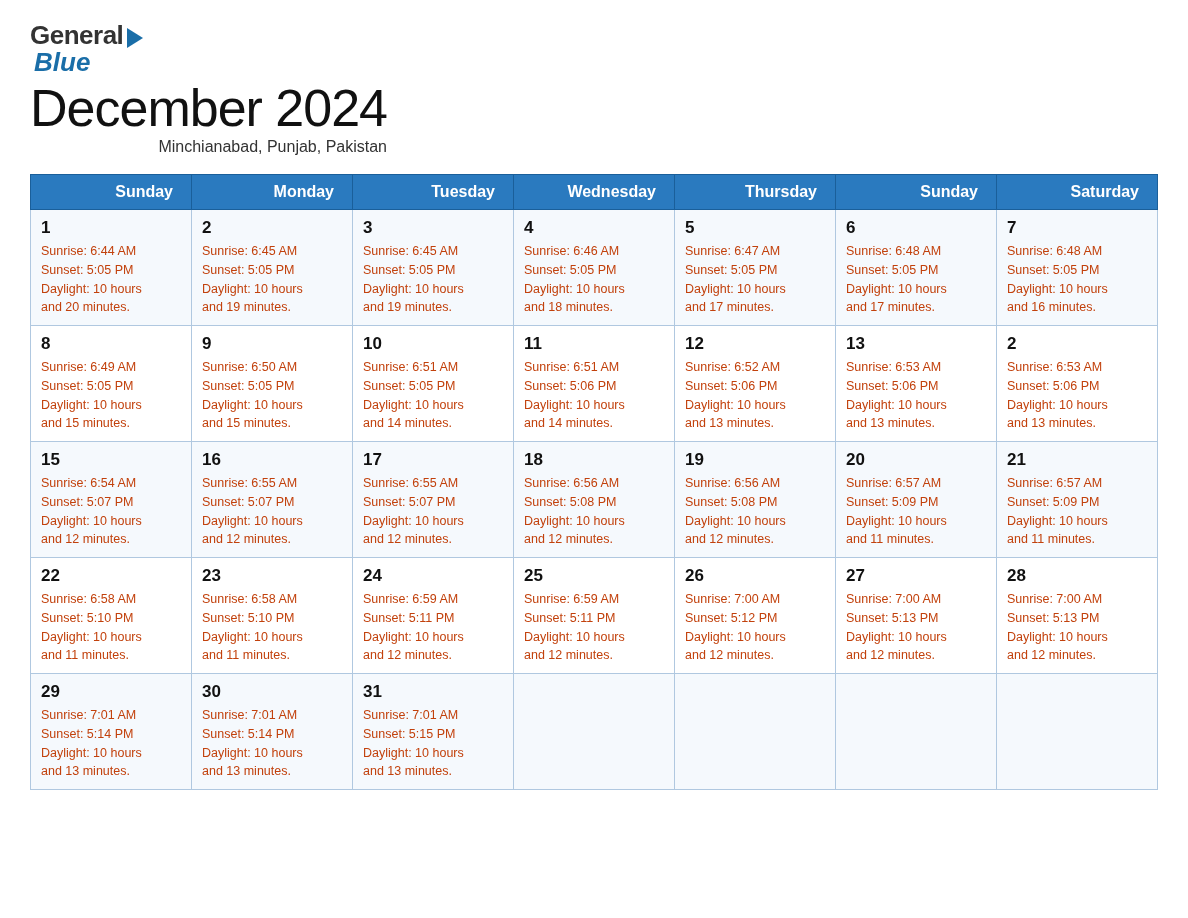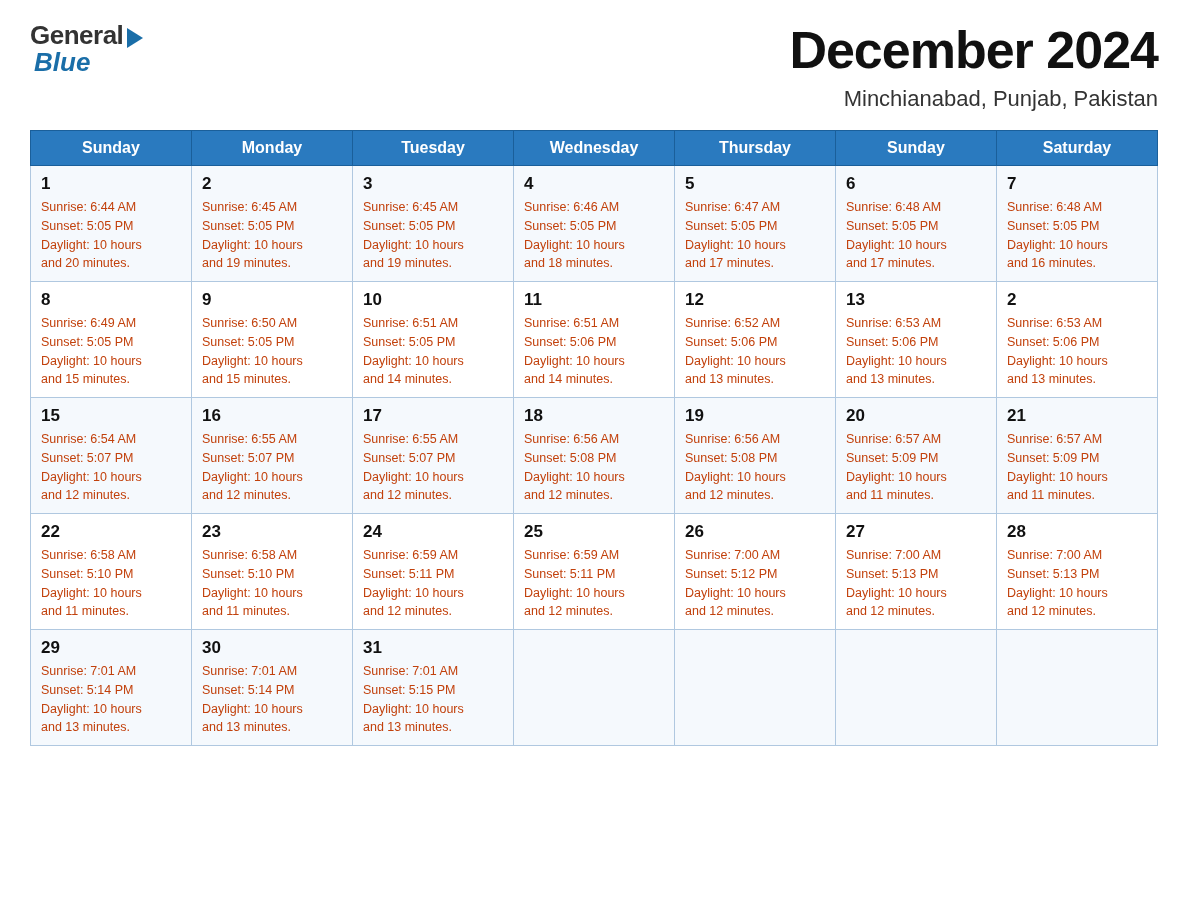--- a/index.html
+++ b/index.html
@@ -8,20 +8,21 @@
       background: #fff;
       width: 1188px;
       min-height: 918px;
       padding: 20px 30px;
     }
     .header {
       display: flex;
       justify-content: space-between;
       align-items: flex-start;
       margin-bottom: 18px;
+      flex-direction: column;
     }
     .logo {
       display: flex;
       flex-direction: column;
       align-items: flex-start;
     }
     .logo-top {
       display: flex;
       align-items: center;
     }
@@ -46,42 +47,42 @@
       color: #1a6ea8;
       margin-top: -4px;
       margin-left: 2px;
       font-style: italic;
     }
     .title-block {
       text-align: right;
     }
     .calendar-title {
       font-size: 52px;
-      font-weight: 700;
+      font-weight: 400;
       color: #111;
       letter-spacing: -1px;
     }
     .calendar-subtitle {
-      font-size: 22px;
+      font-size: 16px;
       color: #333;
       font-weight: normal;
-      margin-top: 6px;
+      margin-top: 0;
     }
     .calendar-table {
       width: 100%;
       border-collapse: collapse;
       table-layout: fixed;
     }
     .calendar-table thead tr th {
       background-color: #2a7abf;
       color: #fff;
       font-size: 16px;
       font-weight: bold;
-      padding: 8px 24px;
-      text-align: center;
+      padding: 8px 18px;
+      text-align: right;
       border: 1px solid #1a5f9a;
     }
     .calendar-table tbody tr td {
       vertical-align: top;
       padding: 8px 10px;
       border: 1px solid #b0c8e0;
       font-size: 13px;
       color: #222;
       min-height: 90px;
       height: 110px;

